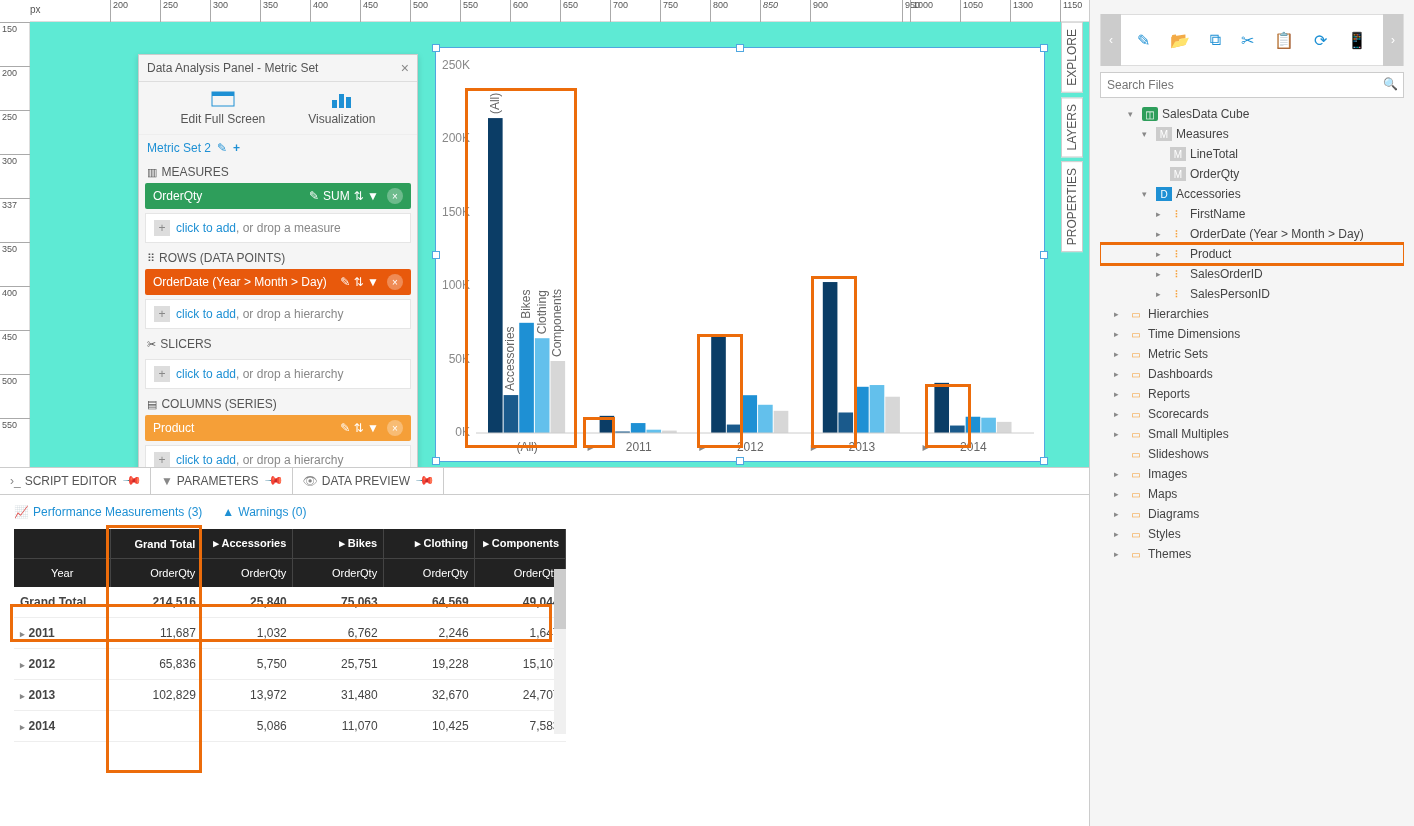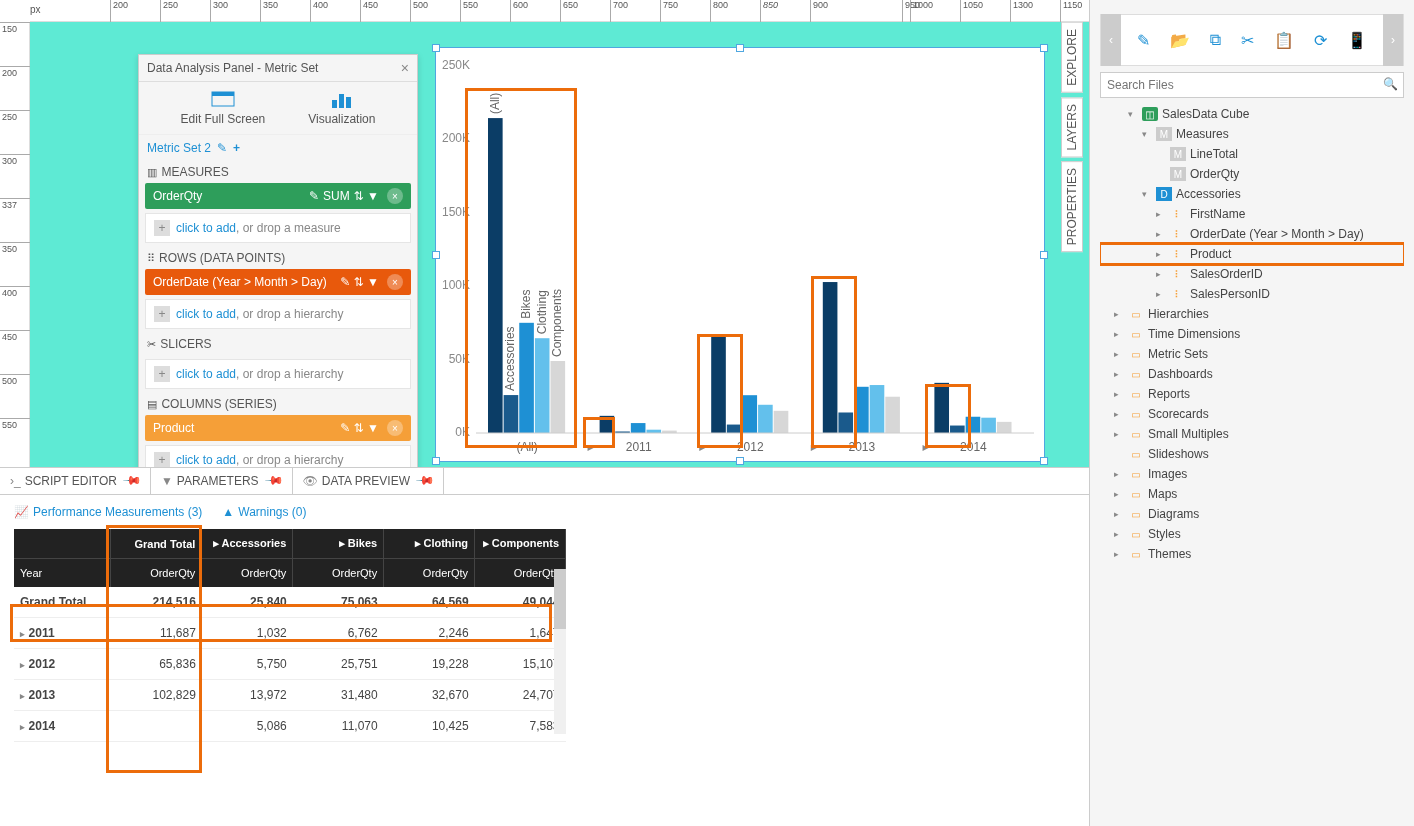--- a/index.html
+++ b/index.html
@@ -82,21 +82,21 @@
 
 .dp { position: absolute; top: 495px; left: 0; right: 325px; bottom: 0; background: #fff; padding: 10px 14px; overflow: hidden; }
 .dp-title { font-size: 17px; color: #555; margin-bottom: 10px; }
 .dp-meta { display: flex; gap: 20px; margin-bottom: 10px; }
 .dp-meta span { color: #1e90d4; font-size: 12px; display: flex; align-items: center; gap: 4px; }
 .dp-table-wrap { position: relative; width: 552px; }
 .dp-table { border-collapse: collapse; width: 100%; table-layout: fixed; }
 .dp-table thead { background: #222; color: #fff; }
 .dp-table th { padding: 8px 6px; font-weight: normal; text-align: right; font-size: 11px; border-right: 1px solid #444; }
 .dp-table th.hdr-top { border-bottom: 1px solid #444; font-weight: bold; }
-.dp-table th.left { text-align: left; }
+.dp-table th.left { text-align: center; }
 .dp-table td { padding: 8px 6px; text-align: right; color: #444; border-bottom: 1px solid #eee; }
 .dp-table td.first { text-align: left; font-weight: bold; }
 .dp-table tr.gt td { font-weight: bold; }
 .dp-table .expand { color: #888; margin-right: 4px; font-size: 9px; }
 .dp-hl { position: absolute; border: 3px solid #ec6c0b; pointer-events: none; }
 
 .sb-v { position: absolute; right: 0; width: 12px; top: 40px; bottom: 8px; background: #f0f0f0; }
 .sb-v .thumb { background: #ccc; width: 100%; height: 60px; }
 </style>
 </head>

